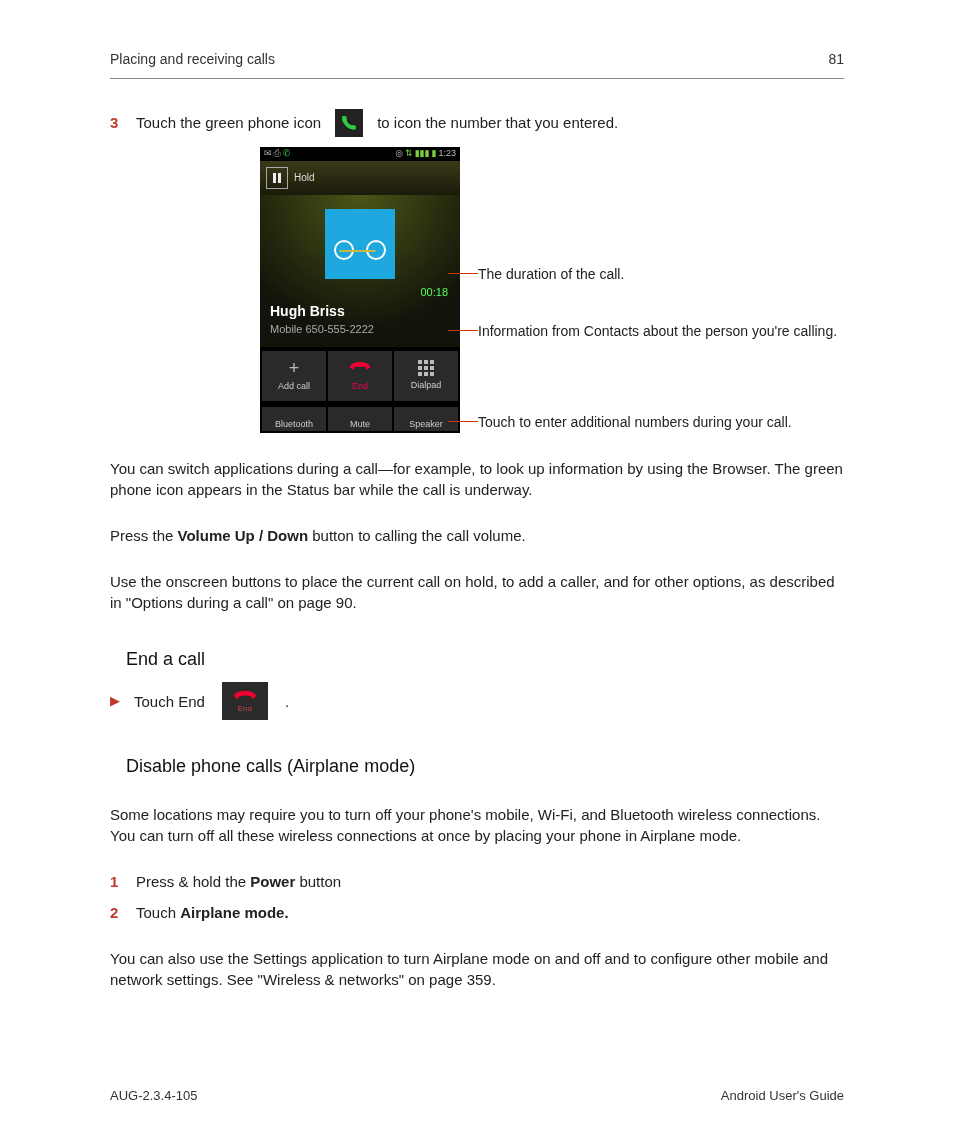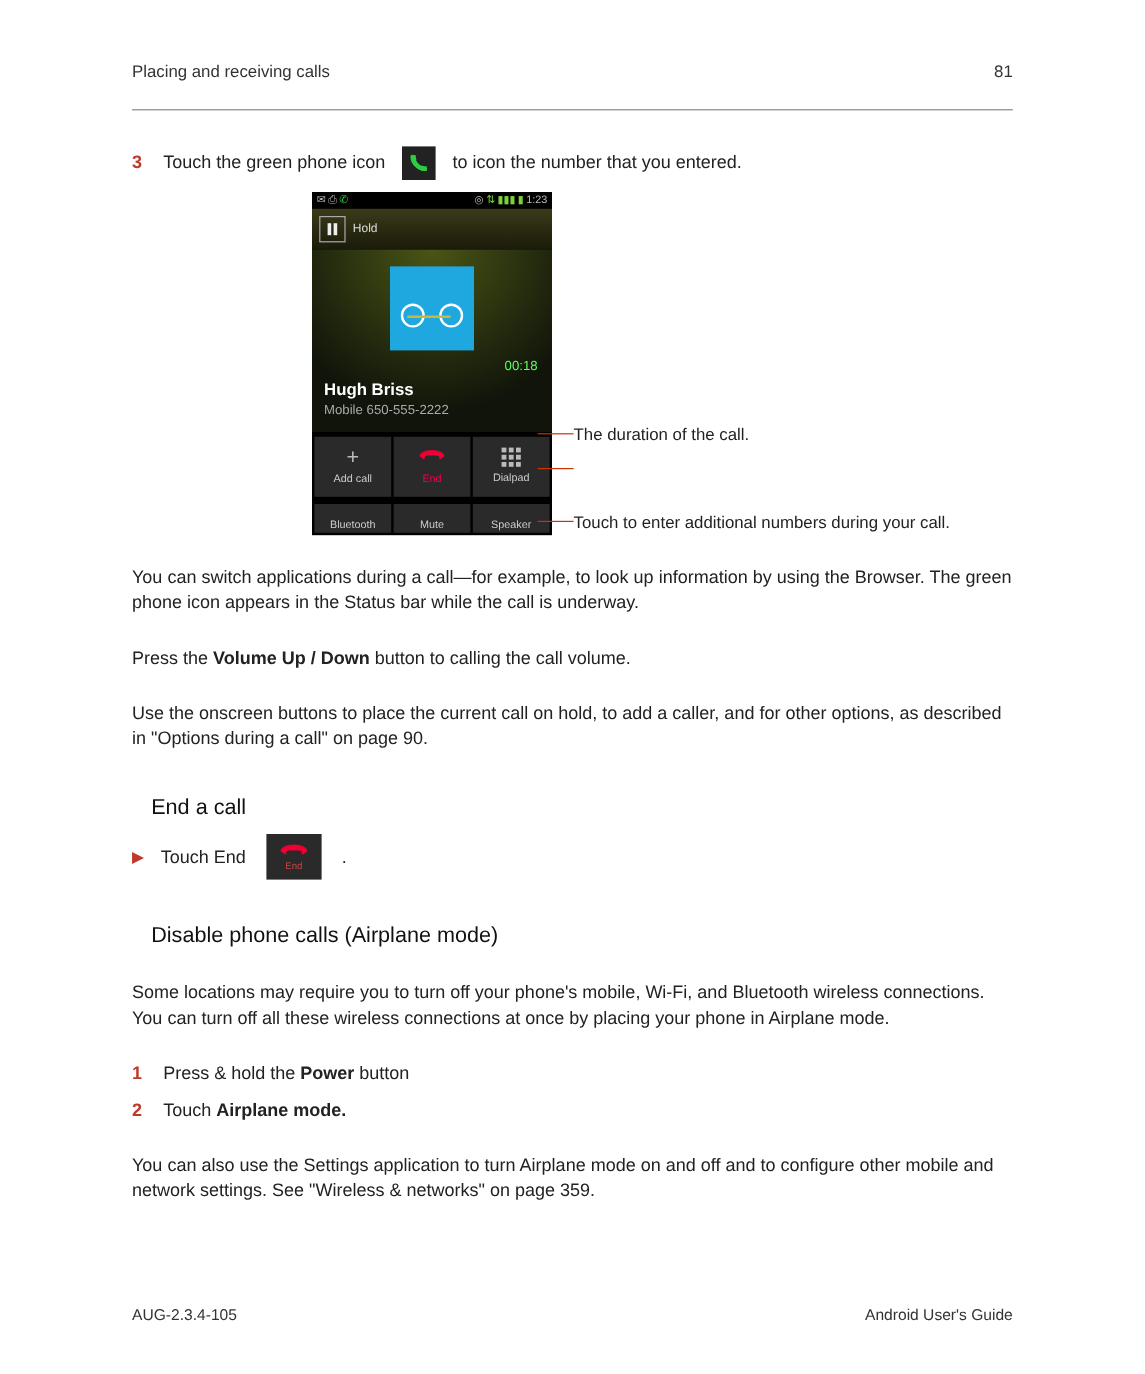--- a/index.html
+++ b/index.html
@@ -1,17 +1,17 @@
 <!DOCTYPE html>
 <html><head>
 <meta charset="utf-8">
 <style>
   html,body{margin:0;padding:0;background:#fff;color:#222;font-family:"Helvetica Neue",Arial,sans-serif;font-size:15px;line-height:1.4}
   .page{width:954px;min-height:1145px;box-sizing:border-box;padding:50px 110px 40px 110px;position:relative}
-  .hdr{display:flex;justify-content:space-between;font-size:14px;color:#333;border-bottom:1px solid #888;padding-bottom:21px;margin-bottom:30px}
+  .hdr{display:flex;justify-content:space-between;font-size:14px;color:#333;border-bottom:1px solid #888;padding-bottom:8px;margin-bottom:30px}
   .indent{margin-left:128px}
   .step{display:flex;align-items:center;gap:14px;margin:0 0 10px 0}
   .stepnum{color:#c0392b;font-weight:bold;min-width:12px}
   .phone-icon{display:inline-flex;width:28px;height:28px;background:#222;align-items:center;justify-content:center;vertical-align:middle}
 
   
   .shotrow{display:flex;gap:18px;margin:10px 0 20px 0}
   .phone{width:200px;background:#000;font-size:10px;color:#ddd}
   .statusbar{height:14px;background:#000;display:flex;justify-content:space-between;align-items:center;padding:0 4px;font-size:9px;color:#bbb}
   .sicons{display:flex;gap:2px;align-items:center}
@@ -29,21 +29,21 @@
   .cname{color:#fff;font-size:14px;font-weight:700;margin-top:2px}
   .cnum{color:#aaa;font-size:11px}
   .btnrow{display:flex;gap:2px;margin-top:2px;padding:2px}
   .pbtn{flex:1;background:#2a2a2a;height:50px;display:flex;flex-direction:column;align-items:center;justify-content:center;gap:3px;font-size:9px;color:#ccc}
   .pbtn.sm{height:24px;font-size:9px;justify-content:flex-end}
   .plus{font-size:18px;color:#bbb;line-height:1}
   .endicon svg{width:26px;height:14px}
   .dialgrid{display:grid;grid-template-columns:repeat(3,4px);grid-template-rows:repeat(3,4px);gap:2px}
   .dialgrid i{background:#bbb;width:4px;height:4px;display:block}
 
-  .callouts{display:flex;flex-direction:column;justify-content:flex-end;font-size:14px;color:#222}
+  .callouts{display:flex;flex-direction:column;justify-content:space-between;font-size:14px;color:#222}
   .co{position:relative;padding-left:0}
   .co .cl{color:#c30;position:absolute;left:-30px;top:8px;width:30px;border-top:1px solid #c30}
   .co1{margin-top:118px}
   .co2{margin-top:10px}
   .co3{margin-top:44px}
 
   p.body{margin:25px 0}
   h3{font-size:18px;font-weight:normal;margin:34px 0 10px 16px;color:#111}
   .tri{color:#c0392b;font-size:13px}
   .endchip{display:inline-flex;flex-direction:column;align-items:center;justify-content:center;width:46px;height:38px;background:#2a2a2a;vertical-align:middle;margin:0 3px}
@@ -142,21 +142,21 @@
             <span>Mute</span>
           </div>
         <div class="pbtn sm">
             <span>Speaker</span>
           </div>
       </div>
     </div>
 
     <div class="callouts">
       <div class="co co1"><span class="cl"></span><span>The duration of the call.</span></div>
-      <div class="co co2"><span class="cl"></span></div>
+      <div class="co co2"><span class="cl"></span><span>Information from Contacts about the person you're calling.</span></div>
       <div class="co co3"><span class="cl"></span><span>Touch to enter additional numbers during your call.</span></div>
     </div>
   </div>
 
   <p class="body indent">You can switch applications during a call—for example, to look up information by using the Browser. The green phone icon appears in the Status bar while the call is underway.</p>
   <p class="body indent">
     <span>Press the </span><b>Volume Up / Down</b><span> button to calling the call volume.</span>
   </p>
   <p class="body indent">Use the onscreen buttons to place the current call on hold, to add a caller, and for other options, as described in "Options during a call" on page 90.</p>
 

